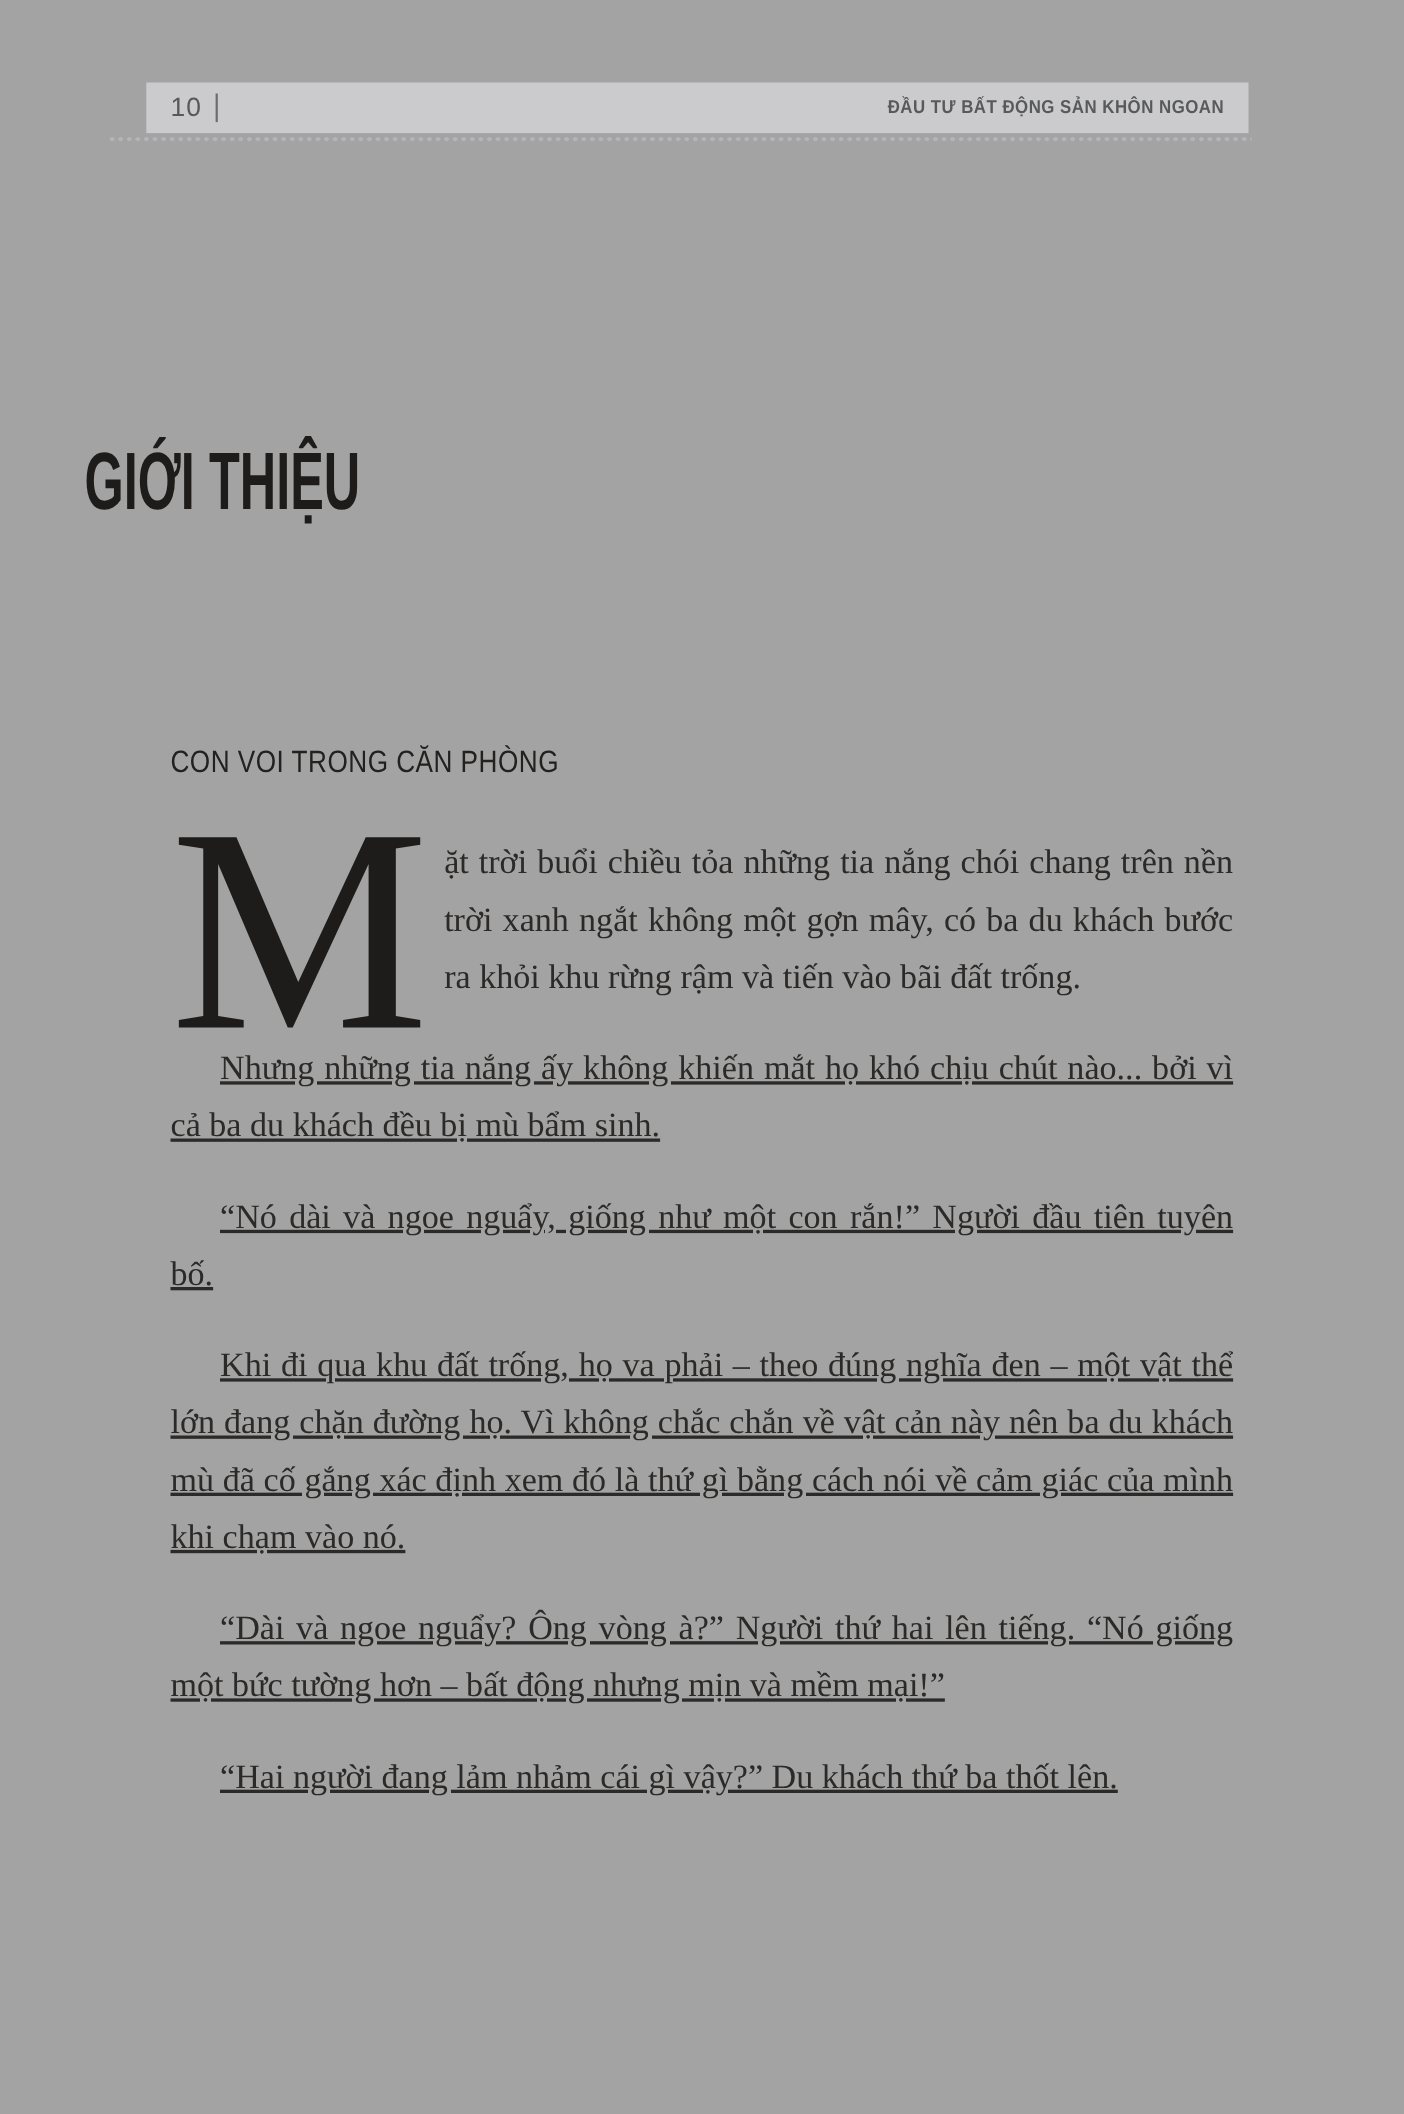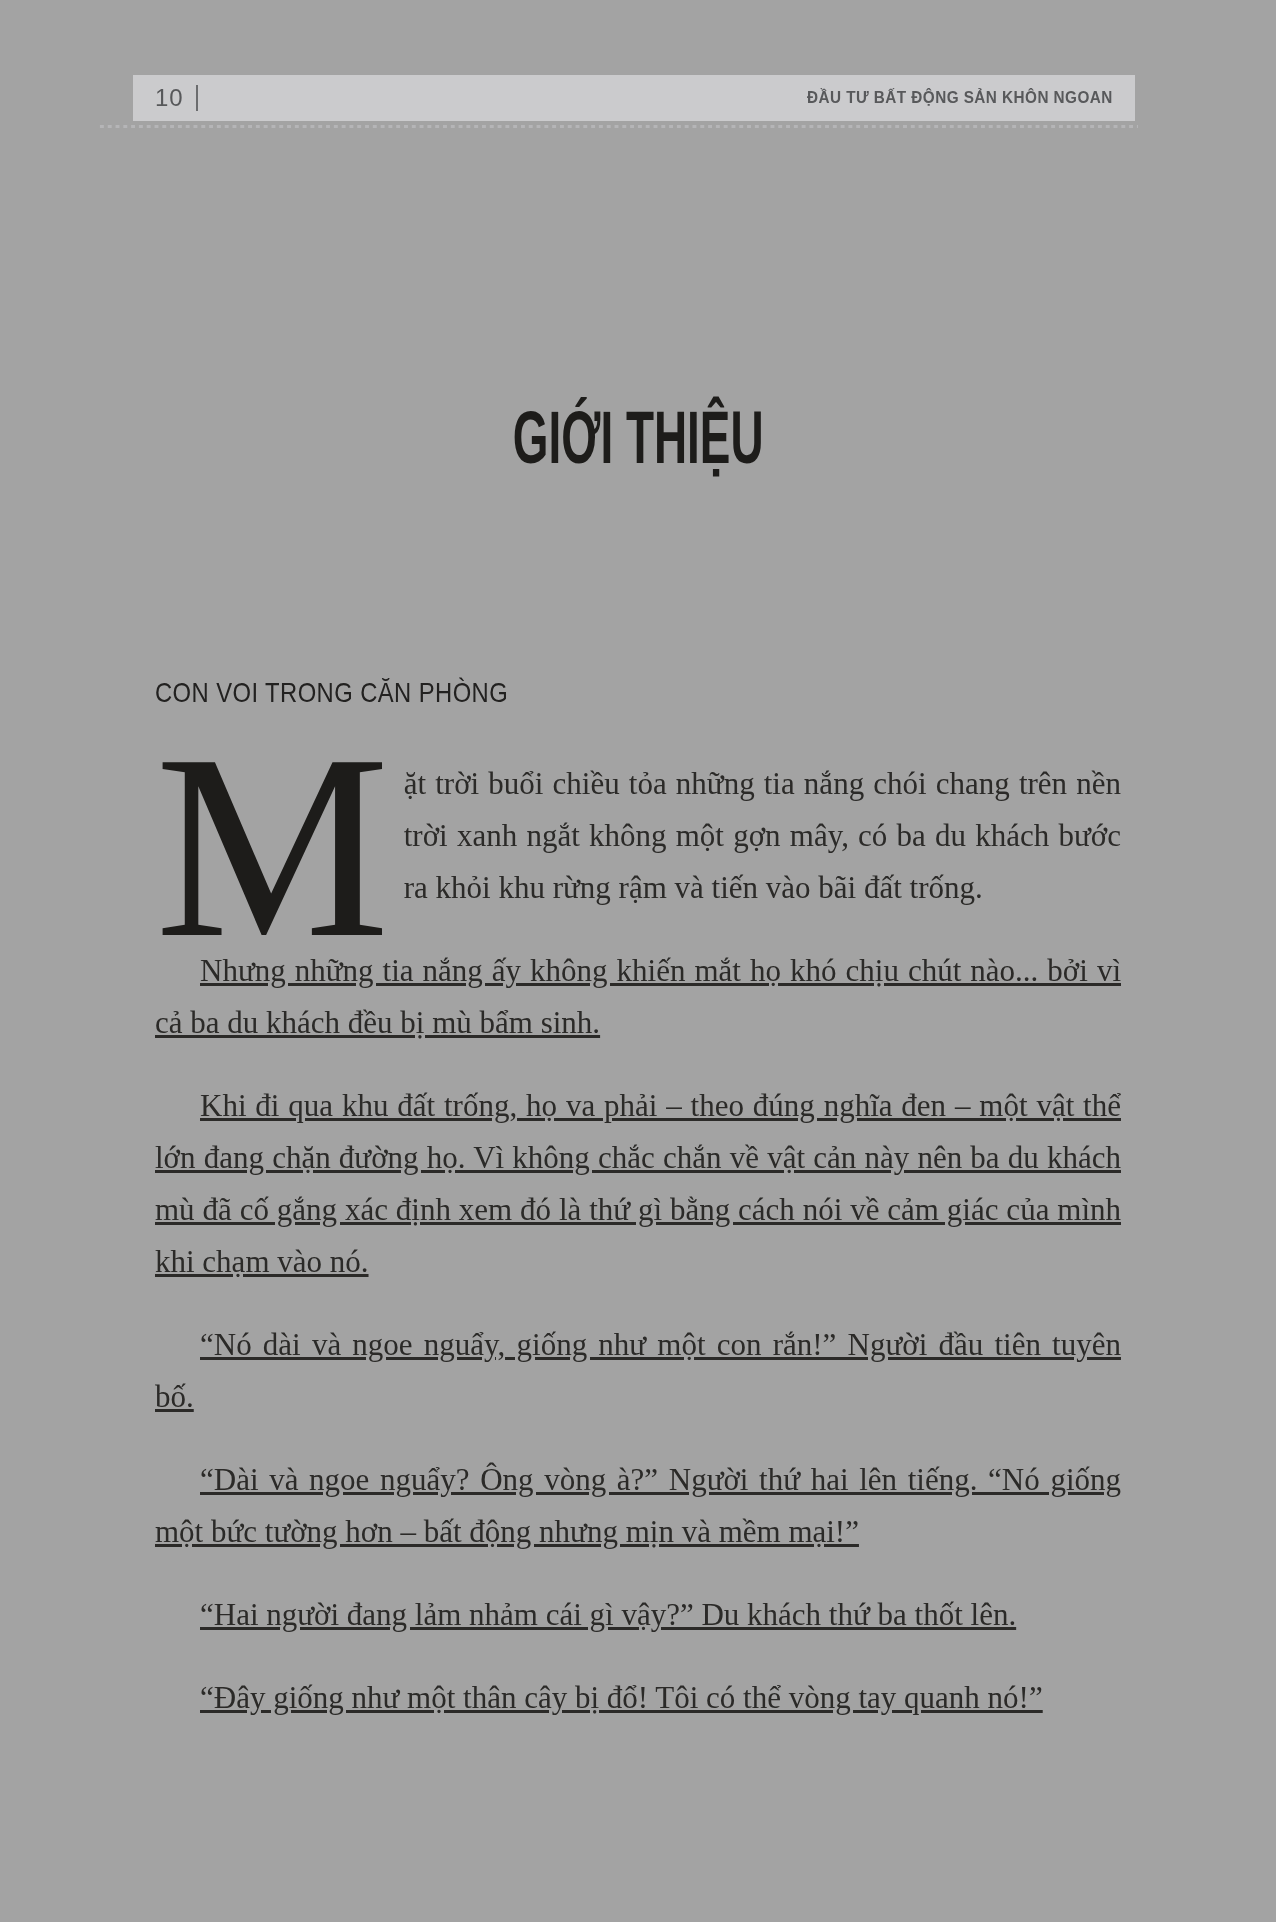--- a/index.html
+++ b/index.html
@@ -66,21 +66,20 @@
     background-size: 7.8px 7px;
     background-position: 0 0;
   }
 
   
   .chapter-title {
     position: absolute;
     top: 396px;
     left: 0;
     width: 100%;
-    text-align: center;
     line-height: 84px;
   }
   .chapter-title .condensed {
     display: inline-block;
     font-family: "Liberation Sans", "DejaVu Sans", sans-serif;
     font-weight: 700;
     font-size: 74px;
     color: #1d1c1a;
     letter-spacing: 0px;
     transform: scaleX(0.62);
@@ -154,24 +153,23 @@
     <h2 class="section-heading">
       <span class="condensed">CON VOI TRONG CĂN PHÒNG</span>
     </h2>
 
     <p>
       <span class="dropcap">M</span><span>ặt trời buổi chiều tỏa những tia nắng chói chang trên nền trời xanh ngắt không một gợn mây, có ba du khách bước ra khỏi khu rừng rậm và tiến vào bãi đất trống.</span>
     </p>
 
     <p class="indent">Nhưng những tia nắng ấy không khiến mắt họ khó chịu chút nào... bởi vì cả ba du khách đều bị mù bẩm sinh.</p>
 
+    <p class="indent">“Nó dài và ngoe nguẩy, giống như một con rắn!” Người đầu tiên tuyên bố.</p>
+
     <p class="indent">Khi đi qua khu đất trống, họ va phải – theo đúng nghĩa đen – một vật thể lớn đang chặn đường họ. Vì không chắc chắn về vật cản này nên ba du khách mù đã cố gắng xác định xem đó là thứ gì bằng cách nói về cảm giác của mình khi chạm vào nó.</p>
-
-    <p class="indent">“Nó dài và ngoe nguẩy, giống như một con rắn!” Người đầu tiên tuyên bố.</p>
 
     <p class="indent">“Dài và ngoe nguẩy? Ông vòng à?” Người thứ hai lên tiếng. “Nó giống một bức tường hơn – bất động nhưng mịn và mềm mại!”</p>
 
     <p class="indent">“Hai người đang lảm nhảm cái gì vậy?” Du khách thứ ba thốt lên.</p>
 
-    <p class="indent">“Đây giống như một thân cây bị đổ! Tôi có thể vòng tay quanh nó!”</p>
   </div>
 
 </div>
 
 </body></html>

